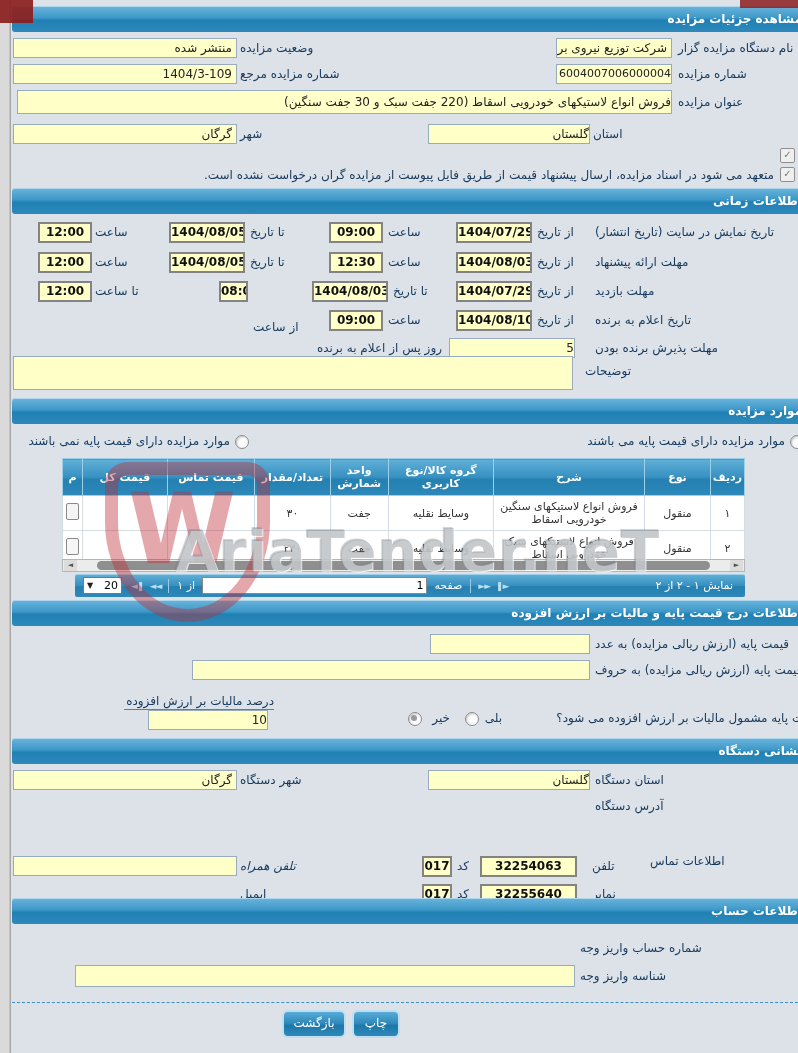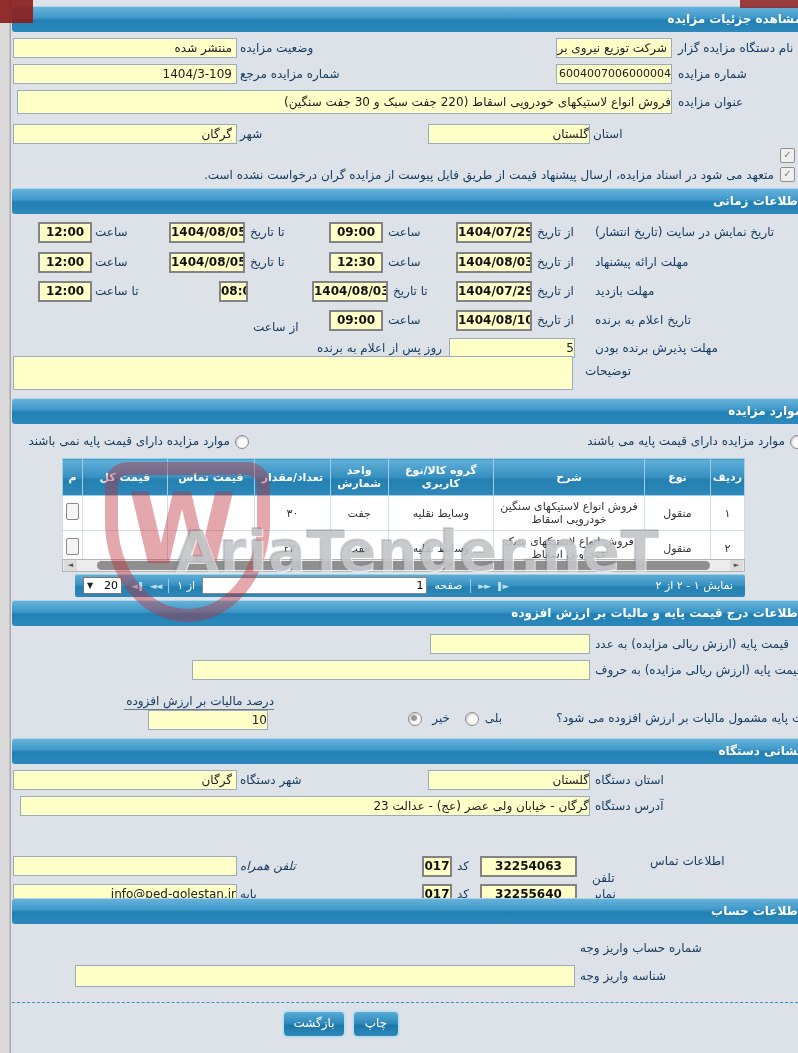--- a/index.html
+++ b/index.html
@@ -246,37 +246,35 @@
   <div class="bar" style="top:738px;">
     <span class="t">نشانی دستگاه</span>
   </div>
 
   <span class="lbl" style="left:585px;top:773px;">استان دستگاه</span>
   <div class="inp c" style="right:222px;top:770px;width:162px;">گلستان</div>
   <span class="lbl" style="left:230px;top:773px;">شهر دستگاه</span>
   <div class="inp r" style="left:3px;top:770px;width:224px;">گرگان</div>
 
   <span class="lbl" style="left:585px;top:799px;">آدرس دستگاه</span>
-  <div class="inp c" style="right:222px;top:796px;width:570px;">گرگان - خیابان ولی عصر (عج) - عدالت 23</div>
 
   <span class="lbl" style="left:640px;top:835px;margin-top:19px;">اطلاعات تماس</span>
 
-  <span class="lbl" style="left:582px;top:859px;margin-top:12px;">تلفن</span>
+  <span class="lbl" style="left:582px;top:859px;">تلفن</span>
   <div class="dt" style="right:235px;top:856px;width:97px;">32254063</div>
   <span class="lbl" style="left:447px;top:859px;">کد</span>
   <div class="dt" style="right:360px;top:856px;width:30px;">017</div>
   <span class="lbl" style="left:230px;top:859px;font-style:italic;">تلفن همراه</span>
   <div class="inp" style="left:3px;top:856px;width:224px;"></div>
 
   <span class="lbl" style="left:582px;top:887px;">نمابر</span>
   <div class="dt" style="right:235px;top:884px;width:97px;">32255640</div>
   <span class="lbl" style="left:447px;top:887px;">کد</span>
   <div class="dt" style="right:360px;top:884px;width:30px;">017</div>
-  <span class="lbl" style="left:230px;top:887px;">پایه</span>
-  <div class="inp c ltr" style="left:3px;top:884px;width:224px;">info@ped-golestan.ir</div>
+  <span class="lbl" style="left:230px;top:887px;">ایمیل</span>
 
   <div class="bar" style="top:898px;">
     <span class="t">اطلاعات حساب</span>
   </div>
 
   <span class="lbl" style="left:570px;top:941px;">شماره حساب واریز وجه</span>
 
   <span class="lbl" style="left:570px;top:969px;">شناسه واریز وجه</span>
   <div class="inp" style="right:237px;top:965px;width:500px;height:22px;"></div>
 

